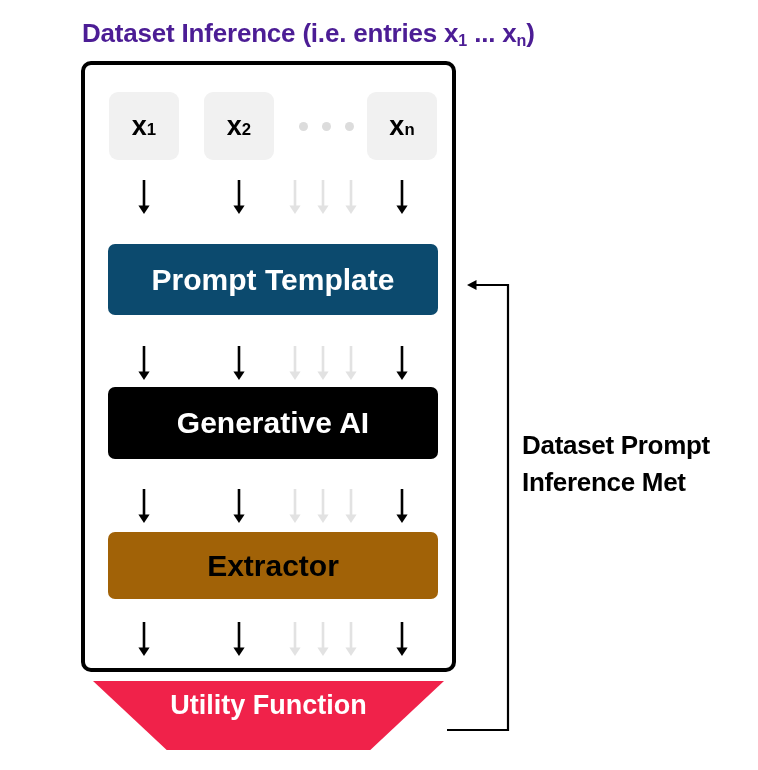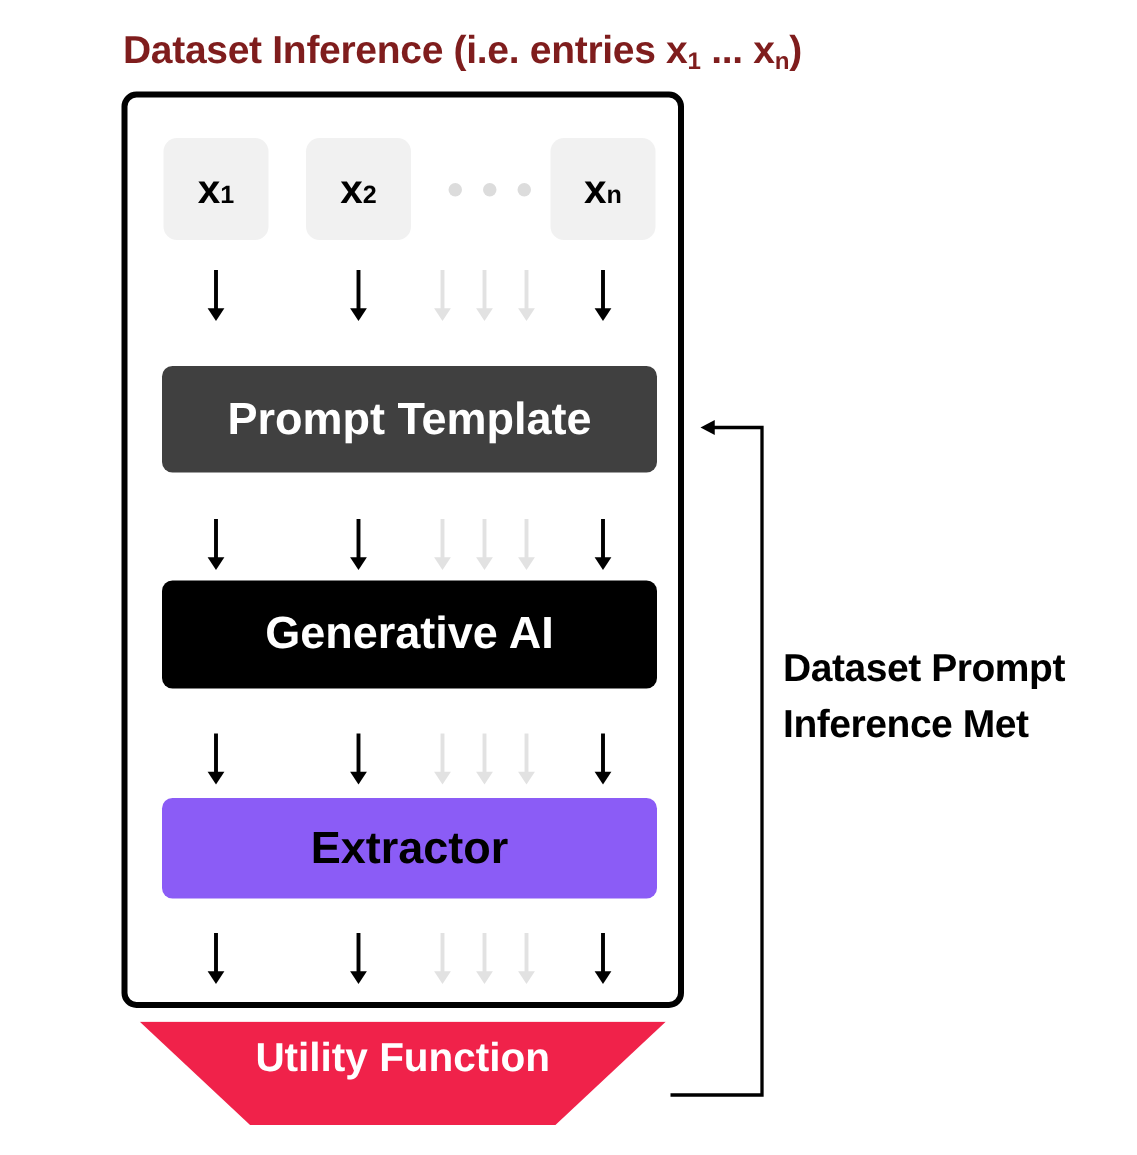--- a/index.html
+++ b/index.html
@@ -17,21 +17,21 @@
   }
 
   
   #diagram-title {
     position: absolute;
     left: 82px;
     top: 18px;
     width: 640px;
     font-size: 26px;
     font-weight: bold;
-    color: #7f1d1d;
+    color: #4c1d95;
     letter-spacing: -0.2px;
     white-space: nowrap;
   }
   #diagram-title sub {
     font-size: 0.62em;
     vertical-align: baseline;
     position: relative;
     bottom: -0.22em;
     font-weight: bold;
   }
@@ -138,32 +138,32 @@
     border-radius: 7px;
     display: flex;
     align-items: center;
     justify-content: center;
     font-size: 30px;
     font-weight: bold;
     box-sizing: border-box;
   }
   #stage-prompt-template {
     top: 179px;
-    background: #404040;
+    background: #0c4a6e;
     color: #ffffff;
   }
   #stage-generative-ai {
     top: 322px;
     background: #000000;
     color: #ffffff;
     height: 72px;
   }
   #stage-extractor {
     top: 467px;
-    background: #8b5cf6;
+    background: #a16207;
     color: #000000;
     height: 67px;
   }
 
   
   #utility-function {
     position: absolute;
     left: 93px;
     top: 681px;
     width: 351px;

